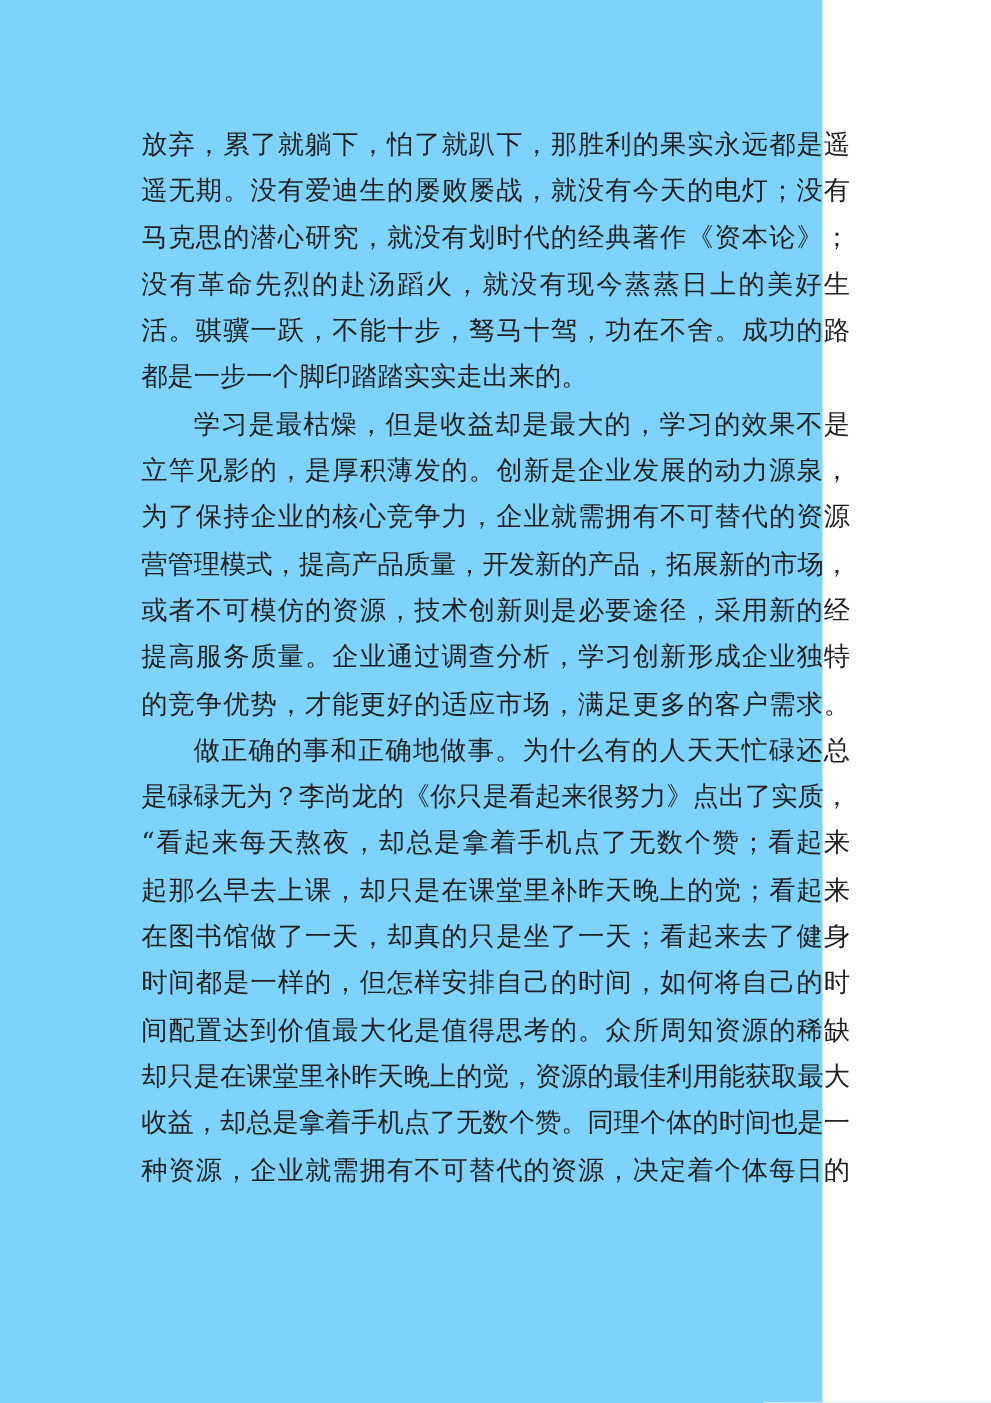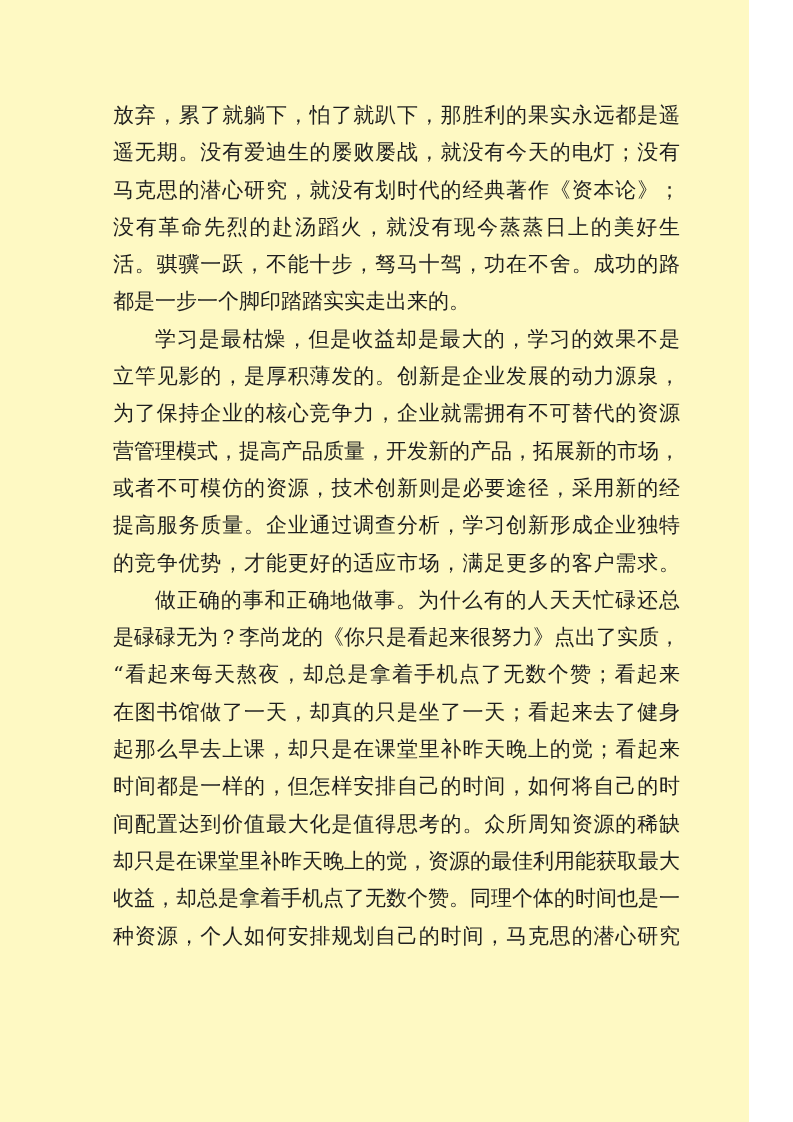--- a/index.html
+++ b/index.html
@@ -11,23 +11,23 @@
     width: 793px;
     height: 1122px;
     position: relative;
     overflow: hidden;
     font-family: "DejaVu Serif", serif;
   }
   .page {
     position: absolute;
     left: 0;
     top: 0;
-    width: 749px;
+    width: 658px;
     height: 1122px;
-    background: #fef9c3;
+    background: #7dd3fc;
   }
   .text-body {
     position: absolute;
     left: 113px;
     top: 97px;
     width: 567px;
     color: #1f1f1f;
     font-size: 21px;
     line-height: 37.3px;
   }
@@ -78,22 +78,22 @@
         <div class="line">为了保持企业的核心竞争力，企业就需拥有不可替代的资源</div>
         <div class="line">营管理模式，提高产品质量，开发新的产品，拓展新的市场，</div>
         <div class="line">或者不可模仿的资源，技术创新则是必要途径，采用新的经</div>
         <div class="line">提高服务质量。企业通过调查分析，学习创新形成企业独特</div>
         <div class="line">的竞争优势，才能更好的适应市场，满足更多的客户需求。</div>
       </div>
       <div class="paragraph">
         <div class="line indent">做正确的事和正确地做事。为什么有的人天天忙碌还总</div>
         <div class="line">是碌碌无为？李尚龙的《你只是看起来很努力》点出了实质，</div>
         <div class="line">“看起来每天熬夜，却总是拿着手机点了无数个赞；看起来</div>
+        <div class="line">起那么早去上课，却只是在课堂里补昨天晚上的觉；看起来</div>
         <div class="line">在图书馆做了一天，却真的只是坐了一天；看起来去了健身</div>
-        <div class="line">起那么早去上课，却只是在课堂里补昨天晚上的觉；看起来</div>
         <div class="line">时间都是一样的，但怎样安排自己的时间，如何将自己的时</div>
         <div class="line">间配置达到价值最大化是值得思考的。众所周知资源的稀缺</div>
         <div class="line">却只是在课堂里补昨天晚上的觉，资源的最佳利用能获取最大</div>
         <div class="line">收益，却总是拿着手机点了无数个赞。同理个体的时间也是一</div>
-        <div class="line">种资源，个人如何安排规划自己的时间，马克思的潜心研究</div>
+        <div class="line">种资源，企业就需拥有不可替代的资源，决定着个体每日的</div>
       </div>
     </div>
 </div>
 
 </body></html>

